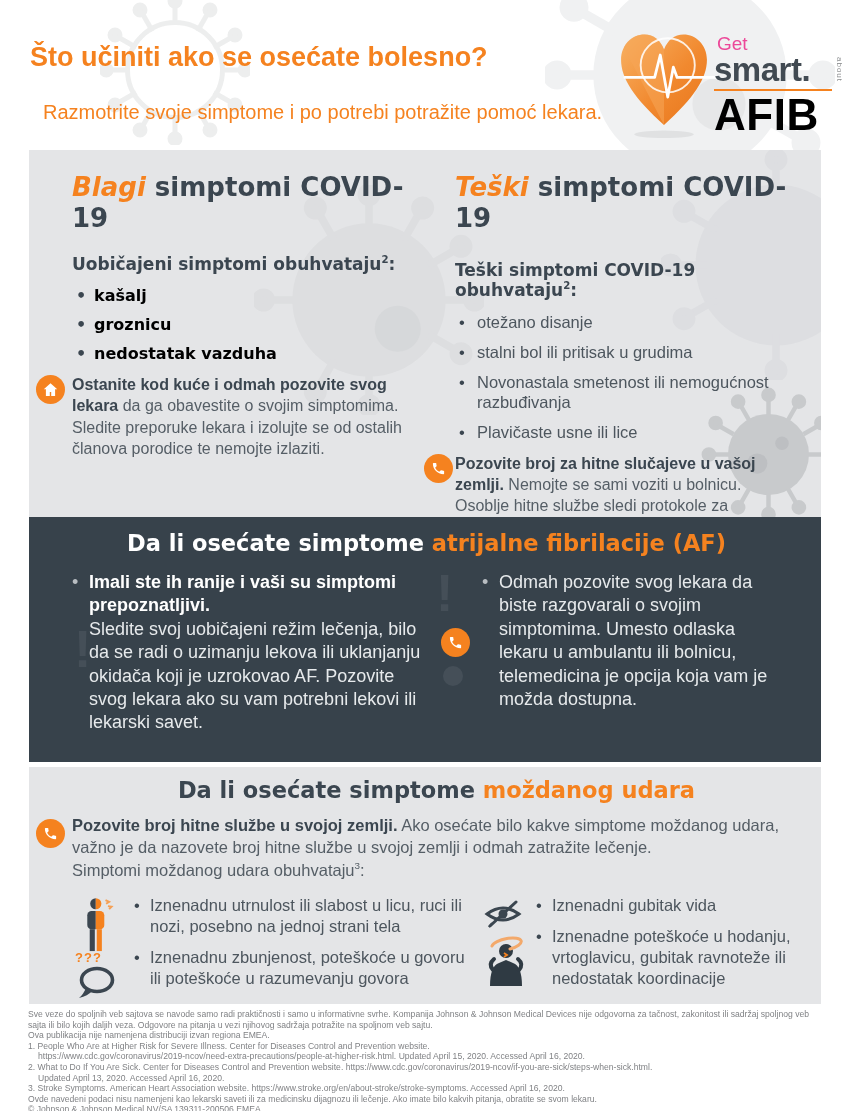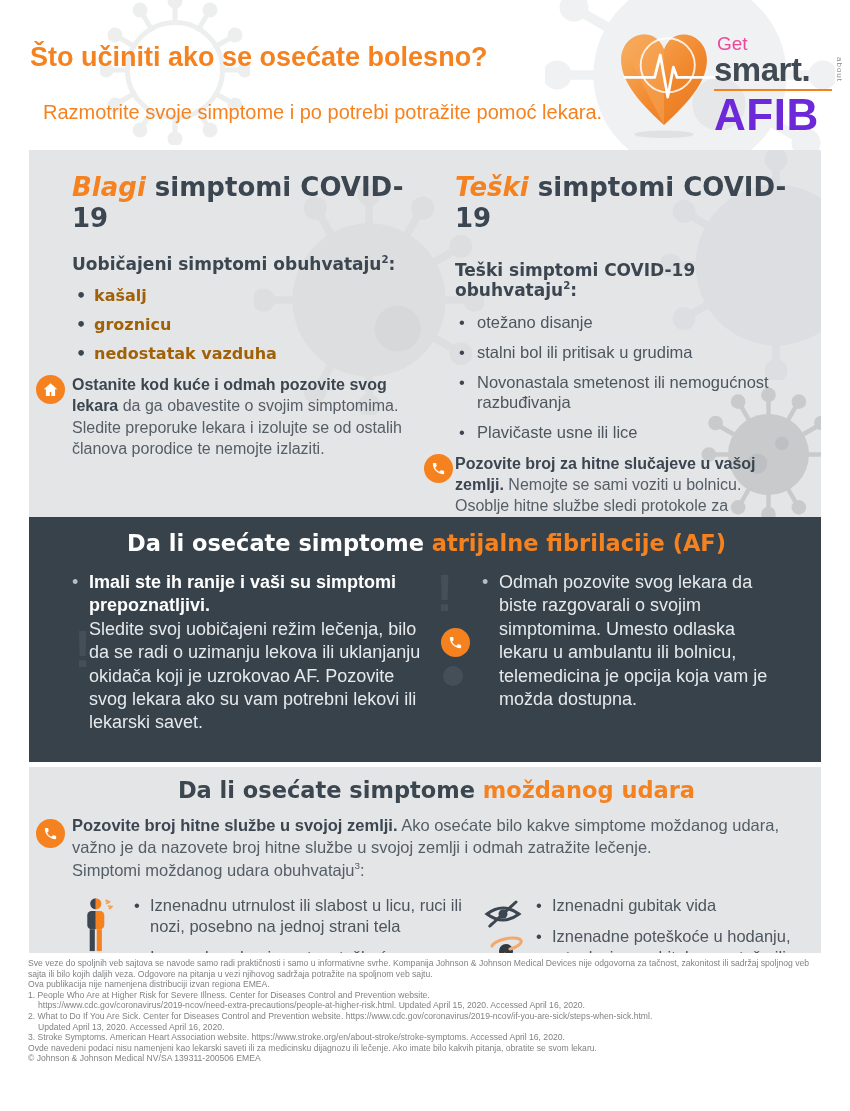--- a/index.html
+++ b/index.html
@@ -15,21 +15,21 @@
 
   .logo{position:absolute;right:18px;top:22px;display:flex;align-items:flex-start;z-index:3;}
   .logo-heart{width:112px;height:122px;}
   .logo-text{margin-left:-6px;padding-top:12px;}
   .logo-get{font-size:19px;color:#ec4899;margin-left:3px;line-height:1;}
   .logo-smart-row{position:relative;line-height:1;}
   .logo-smart{font-size:33px;font-weight:bold;color:#414a52;letter-spacing:-0.5px;}
   .logo-about{position:absolute;right:-11px;top:4px;font-size:8px;color:#8a8c8e;
               writing-mode:vertical-rl;letter-spacing:1px;}
   .logo-rule{height:2px;background:#f5821f;margin:3px 0 2px 0;width:118px;}
-  .logo-afib{font-size:44px;font-weight:bold;color:#6d28d9;line-height:1;letter-spacing:0.5px;}
+  .logo-afib{font-size:44px;font-weight:bold;color:#000000;line-height:1;letter-spacing:0.5px;}
 
   
   .box{position:relative;margin:0 29px;overflow:hidden;box-sizing:border-box;}
   .content{position:relative;z-index:2;}
   .decor{position:absolute;z-index:1;pointer-events:none;}
 
   
   .covid-box{background:#e4e5e7;height:367px;padding:22px 28px 0 43px;}
   .covid-cols{display:flex;}
   .col-mild{width:345px;flex:none;}
@@ -37,21 +37,21 @@
   h2.sec-h{margin:0;font-size:26px;line-height:1.2;color:#3b4650;font-weight:bold;}
   .em-orange{color:#f5821f;font-style:italic;}
   .col-mild h2{margin-bottom:20px;}
   .col-severe h2{margin-bottom:26px;}
   .intro{font-weight:bold;font-size:17px;margin-bottom:12px;color:#3b4650;}
   sup{font-size:60%;}
   ul.blist{list-style:none;margin:0;padding:0;}
   ul.blist li{position:relative;padding-left:22px;margin-bottom:9px;font-size:16.5px;
               line-height:1.25;color:#4d565e;}
   ul.blist li::before{content:"\2022";position:absolute;left:4px;top:0;color:#3b4650;}
-  ul.blist.boldlist li{font-weight:bold;color:#a16207;font-family:"DejaVu Sans",sans-serif;font-size:16px;}
+  ul.blist.boldlist li{font-weight:bold;color:#000000;font-family:"DejaVu Sans",sans-serif;font-size:16px;}
   .advice{position:relative;margin-top:10px;font-size:16px;line-height:1.32;color:#555e66;}
   .advice strong{color:#3b4650;}
   .icon-badge{position:absolute;width:29px;height:29px;border-radius:50%;background:#f5821f;
               display:flex;align-items:center;justify-content:center;}
   .advice .icon-badge{left:-36px;top:1px;}
   .col-severe .advice .icon-badge{left:-31px;}
 
   
   .af-box{background:#37424b;height:245px;padding:13px 40px 0 43px;color:#eef1f2;}
   .af-title{margin:0 0 15px 0;text-align:center;font-size:22.5px;font-weight:bold;color:#fff;}
@@ -64,21 +64,21 @@
   .af-item strong{color:#fff;display:block;}
   .af-text{color:#e7eaec;}
   .af-bottom{margin-top:14px;font-weight:bold;color:#fff;font-size:16.5px;
              position:relative;padding-left:17px;font-family:"DejaVu Sans",sans-serif;font-size:15.5px;}
   .af-bottom::before{content:"\2022";position:absolute;left:0;top:0;color:#b8bdc1;}
   .af-phone{left:-41px;top:57px;position:absolute;}
   .wm-excl{position:absolute;font-size:52px;font-weight:bold;color:#454f58;z-index:1;}
   .wm-dot{position:absolute;width:20px;height:20px;border-radius:50%;background:#454f58;z-index:1;}
 
   
-  .stroke-box{background:#e4e5e7;height:186px;padding:10px 20px 0 43px;margin-top:5px;}
+  .stroke-box{background:#e4e5e7;height:237px;padding:10px 20px 0 43px;margin-top:5px;}
   .stroke-title{margin:0 0 12px 0;text-align:center;font-size:22.5px;font-weight:bold;color:#3b4650;}
   .stroke-title .accent{color:#f5821f;}
   .stroke-advice{position:relative;font-size:16.5px;line-height:1.32;color:#555e66;}
   .stroke-advice strong{color:#3b4650;}
   .stroke-advice .icon-badge{left:-36px;top:4px;}
   .stroke-cols{display:flex;margin-top:14px;}
   .st-left{width:400px;flex:none;position:relative;padding-left:60px;box-sizing:border-box;}
   .st-right{flex:1;position:relative;padding-left:52px;box-sizing:border-box;margin-left:10px;}
   .st-item{position:relative;padding-left:18px;margin-bottom:10px;font-size:16.5px;
            line-height:1.28;color:#4d565e;}

